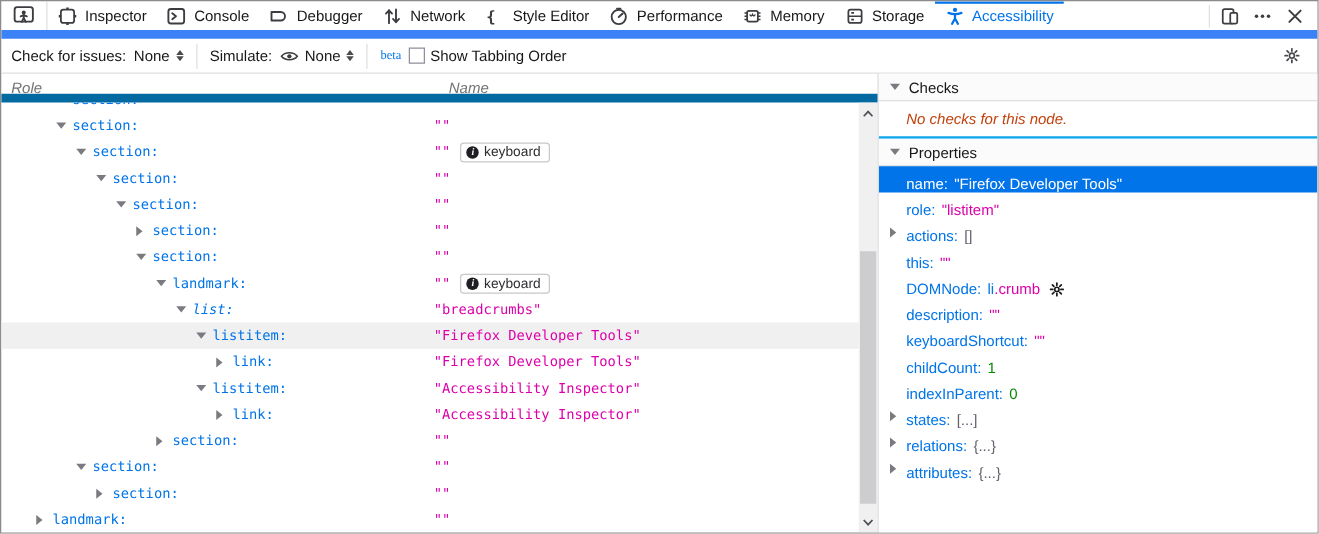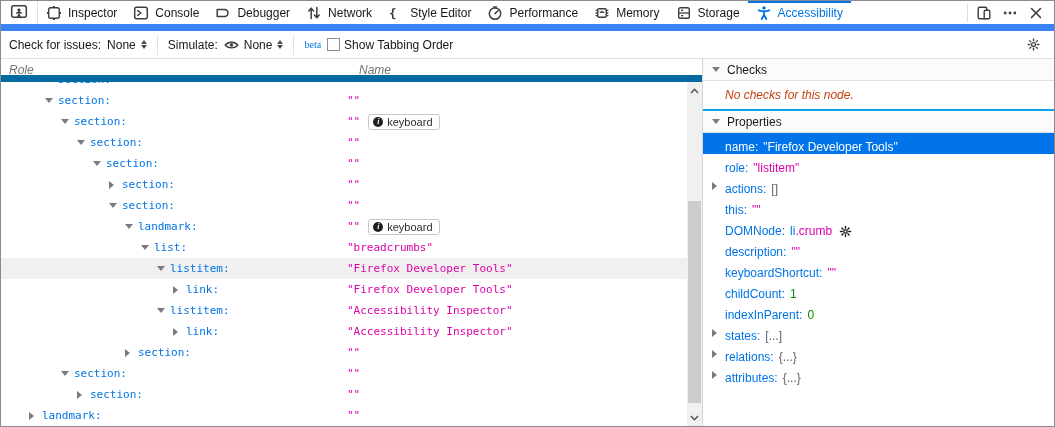--- a/index.html
+++ b/index.html
@@ -321,21 +321,21 @@
               <span class="t-name">
                 <span>""</span>
                 <span class="badge">
                   <span class="info-dot">i</span>
                   <span>keyboard</span>
                 </span>
               </span>
             </div>
             <div class="tree-row">
               <span class="twisty exp" style="left: 140px;"></span>
-              <span class="t-role" style="left: 153px;">list:</span>
+              <span class="t-role" style="left: 153px; font-style: italic;">list:</span>
               <span class="t-name">
                 <span>"breadcrumbs"</span>
               </span>
             </div>
             <div class="tree-row selected">
               <span class="twisty exp" style="left: 156px;"></span>
               <span class="t-role" style="left: 169px;">listitem:</span>
               <span class="t-name">
                 <span>"Firefox Developer Tools"</span>
               </span>

